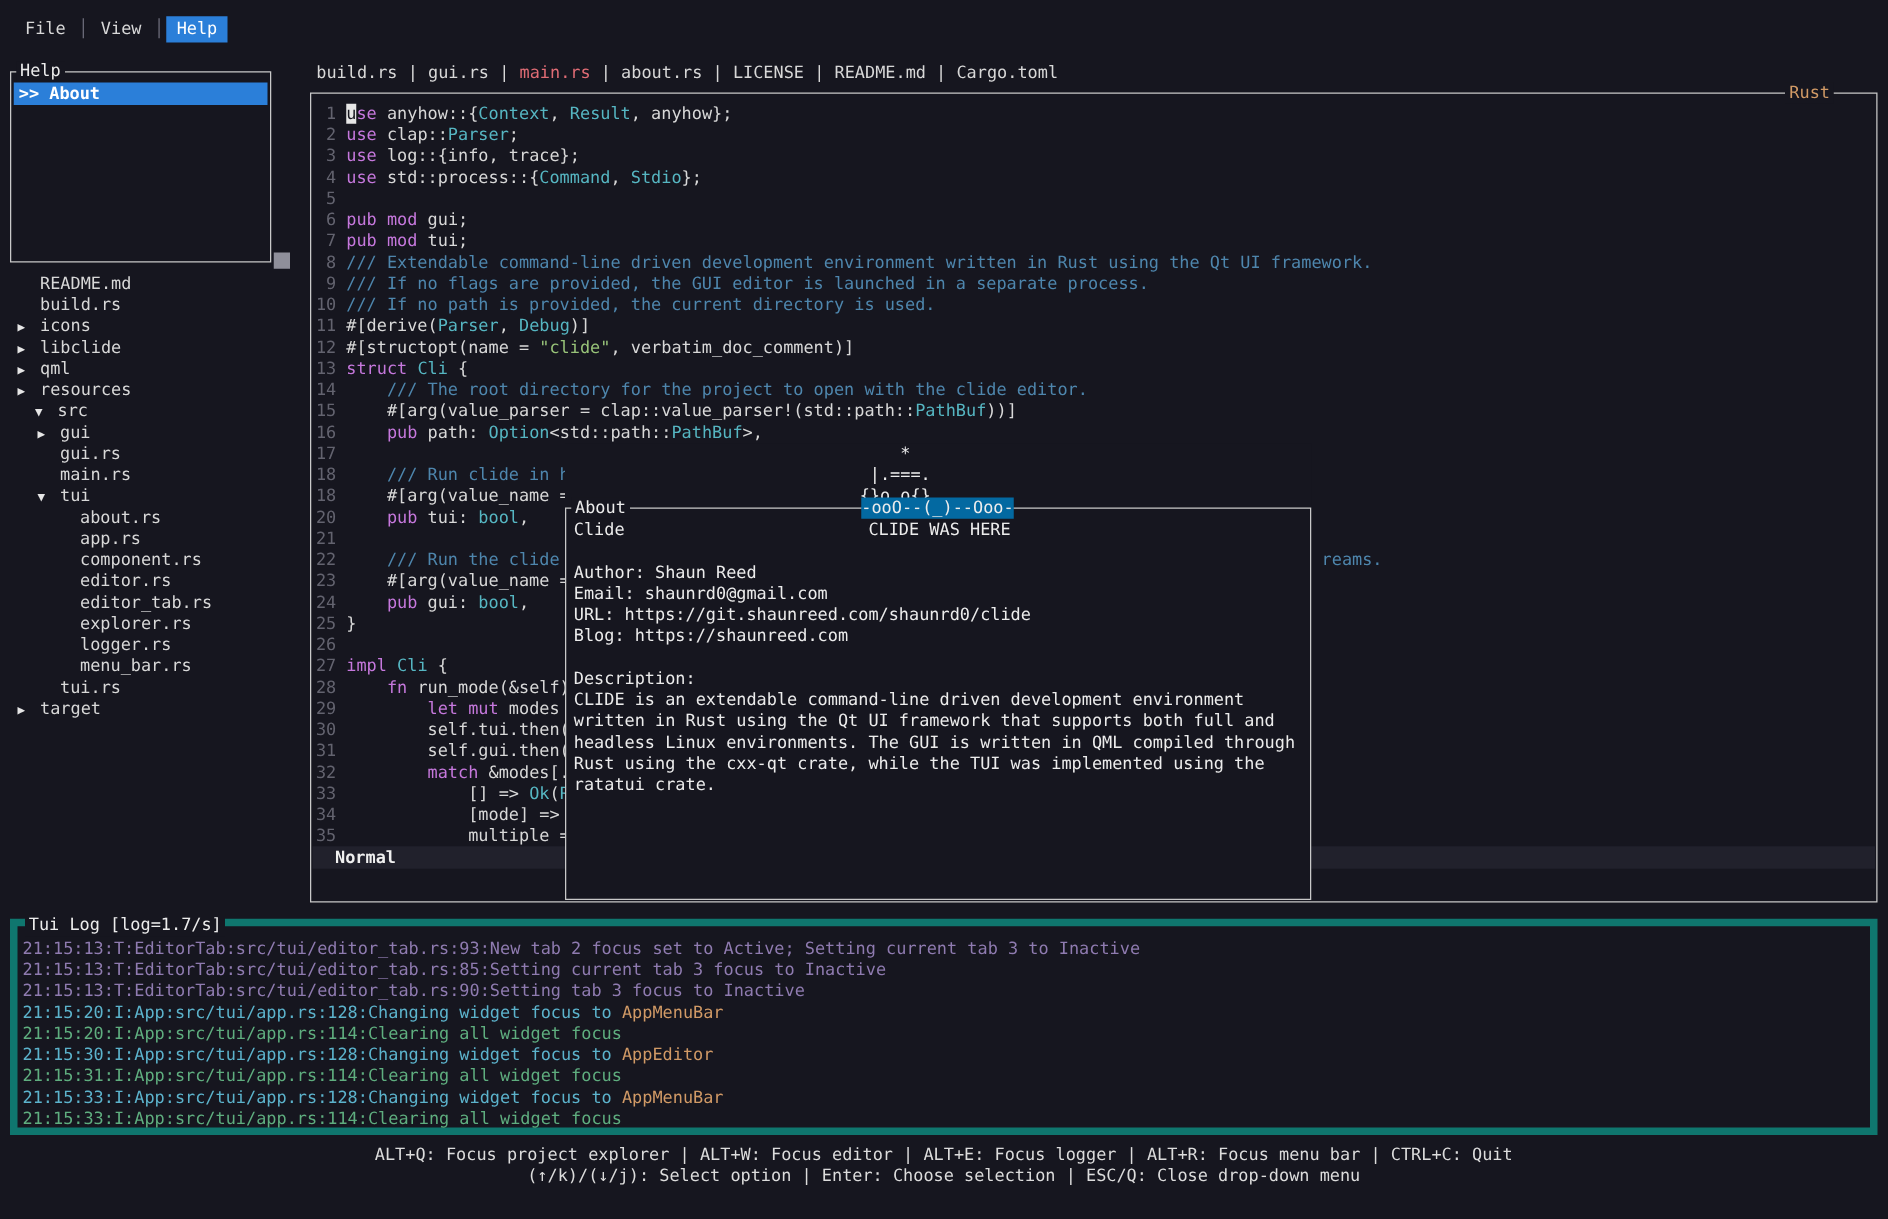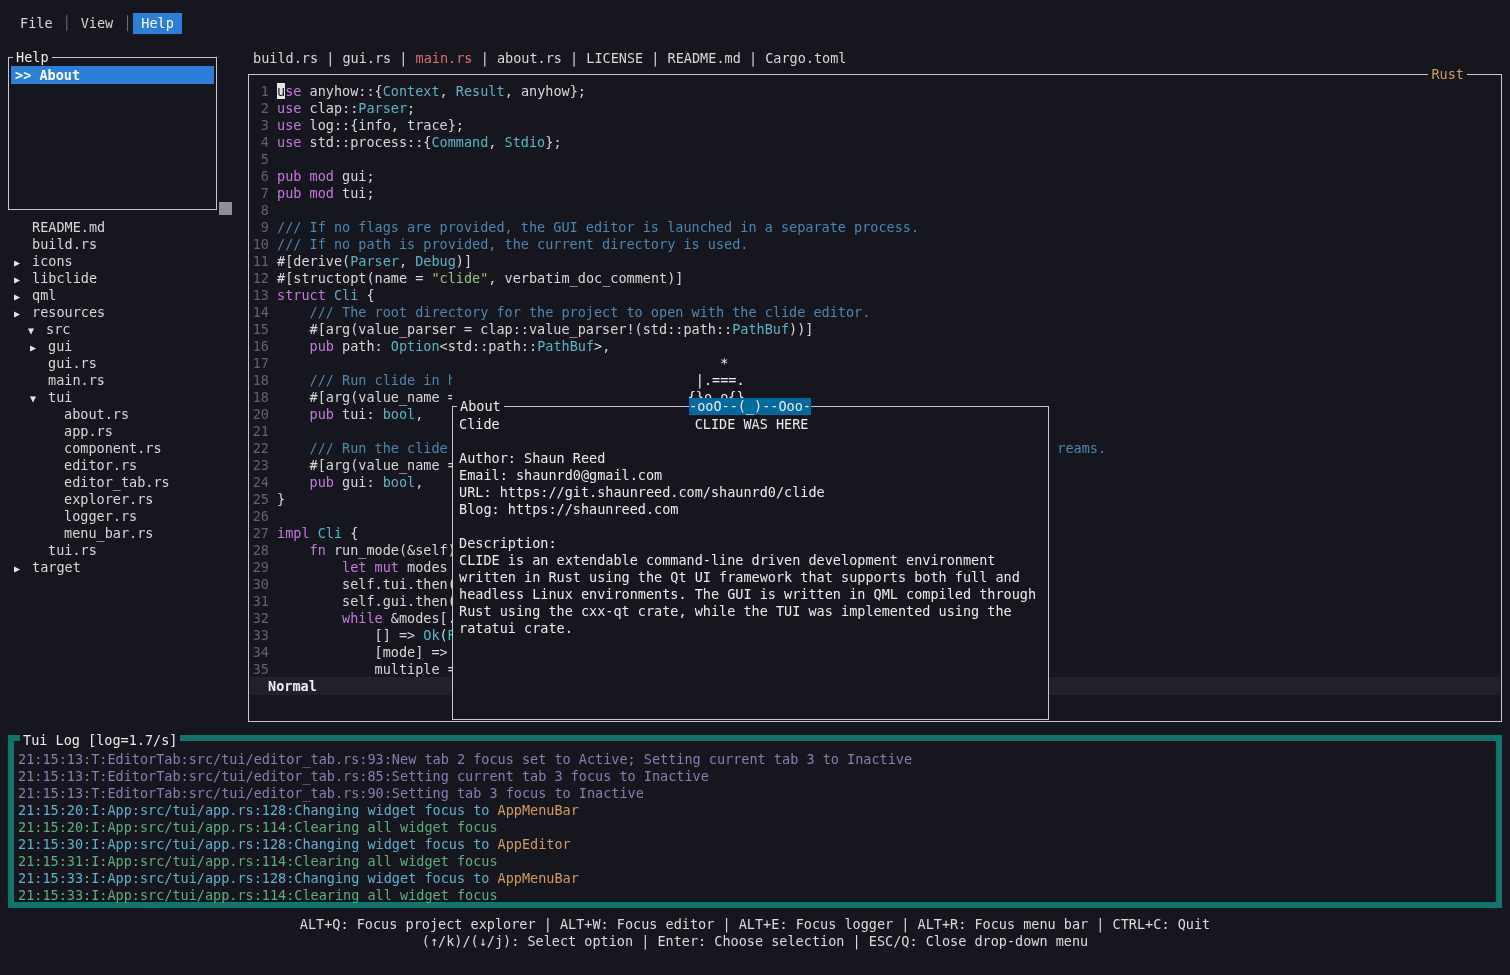--- a/index.html
+++ b/index.html
@@ -140,20 +140,21 @@
         <div class="code-line">
           <span class="lnum">6</span>
           <span class="code"><span class="tok-k">pub</span> <span class="tok-k">mod</span> gui;</span>
         </div>
         <div class="code-line">
           <span class="lnum">7</span>
           <span class="code"><span class="tok-k">pub</span> <span class="tok-k">mod</span> tui;</span>
         </div>
         <div class="code-line">
           <span class="lnum">8</span>
+          <span class="code"><span class="tok-c">/// Extendable command-line driven development environment written in Rust using the Qt UI framework.</span></span>
         </div>
         <div class="code-line">
           <span class="lnum">9</span>
           <span class="code"><span class="tok-c">/// If no flags are provided, the GUI editor is launched in a separate process.</span></span>
         </div>
         <div class="code-line">
           <span class="lnum">10</span>
           <span class="code"><span class="tok-c">/// If no path is provided, the current directory is used.</span></span>
         </div>
         <div class="code-line">
@@ -235,21 +236,21 @@
         <div class="code-line">
           <span class="lnum">30</span>
           <span class="code">        self.tui.then(</span>
         </div>
         <div class="code-line">
           <span class="lnum">31</span>
           <span class="code">        self.gui.then(</span>
         </div>
         <div class="code-line">
           <span class="lnum">32</span>
-          <span class="code">        <span class="tok-k">while</span> &amp;modes[.</span>
+          <span class="code">        <span class="tok-k">match</span> &amp;modes[.</span>
         </div>
         <div class="code-line">
           <span class="lnum">33</span>
           <span class="code">            [] =&gt; <span class="tok-t">Ok</span>(<span class="tok-t">R</span></span>
         </div>
         <div class="code-line">
           <span class="lnum">34</span>
           <span class="code">            [mode] =&gt;</span>
         </div>
         <div class="code-line">

